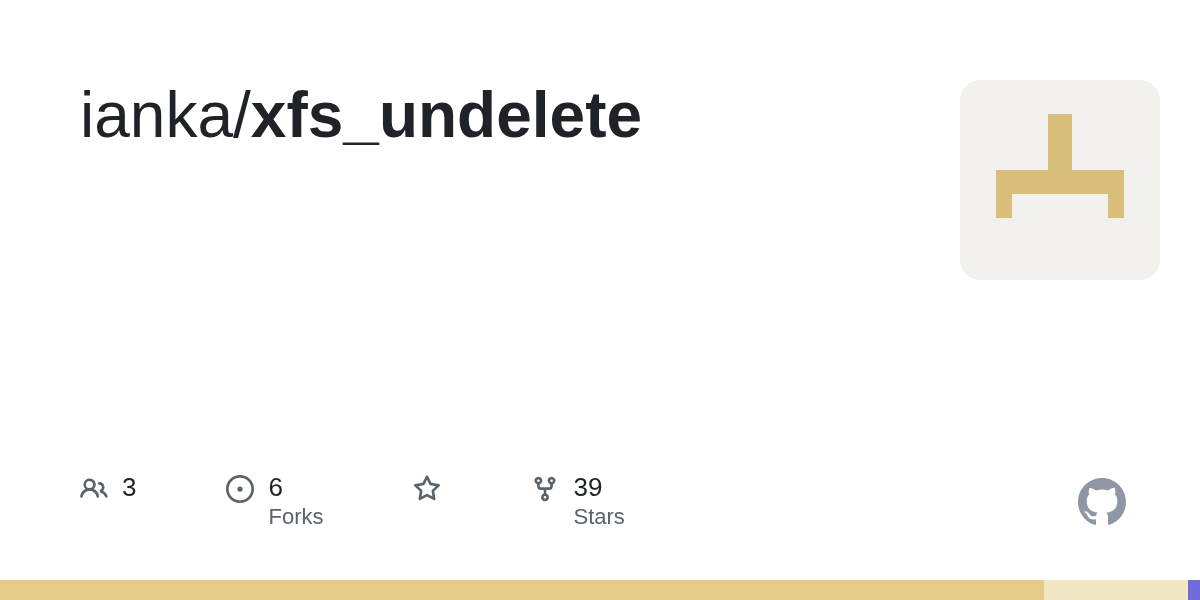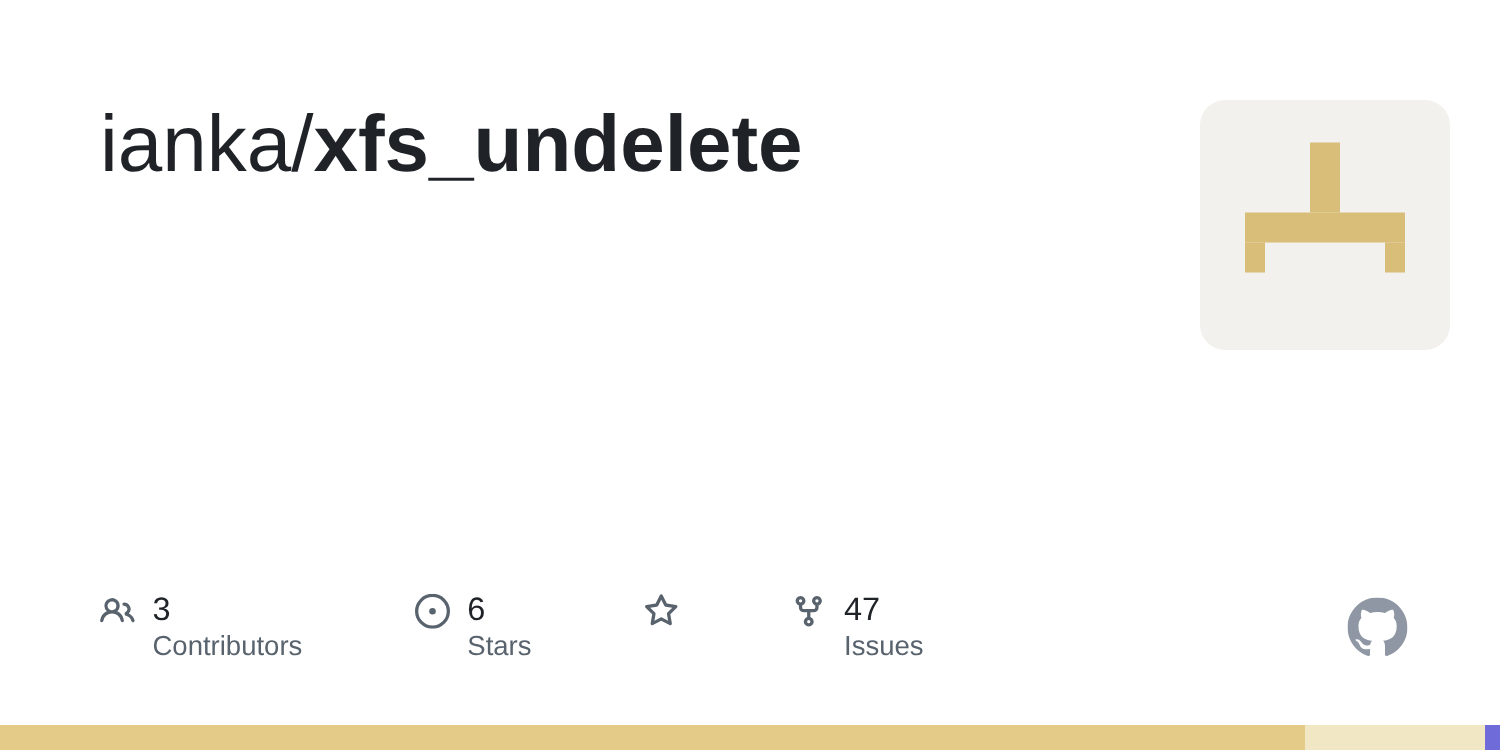--- a/index.html
+++ b/index.html
@@ -117,45 +117,44 @@
   </div>
 </div>
 
 <div class="stats">
   <div class="stat">
     <svg class="stat-icon" viewBox="0 0 16 16" fill="currentColor">
       <path d="M2 5.5a3.5 3.5 0 1 1 5.898 2.549 5.508 5.508 0 0 1 3.034 4.084.75.75 0 1 1-1.482.235 4 4 0 0 0-7.9 0 .75.75 0 0 1-1.482-.236A5.507 5.507 0 0 1 3.102 8.05 3.493 3.493 0 0 1 2 5.5ZM11 4a3.001 3.001 0 0 1 2.22 5.018 5.01 5.01 0 0 1 2.56 3.012.749.749 0 0 1-.885.954.752.752 0 0 1-.549-.514 3.507 3.507 0 0 0-2.522-2.372.75.75 0 0 1-.574-.73v-.352a.75.75 0 0 1 .416-.672A1.5 1.5 0 0 0 11 5.5.75.75 0 0 1 11 4Zm-5.5-.5a2 2 0 1 0-.001 3.999A2 2 0 0 0 5.5 3.5Z"></path>
     </svg>
     <div class="stat-text">
       <span class="stat-count">3</span>
-      <span class="stat-label">Contributors</span>
     </div>
   </div>
   <div class="stat">
     <svg class="stat-icon" viewBox="0 0 16 16" fill="currentColor">
       <path d="M8 9.5a1.5 1.5 0 1 0 0-3 1.5 1.5 0 0 0 0 3Z"></path>
       <path d="M8 0a8 8 0 1 1 0 16A8 8 0 0 1 8 0ZM1.5 8a6.5 6.5 0 1 0 13 0 6.5 6.5 0 0 0-13 0Z"></path>
     </svg>
     <div class="stat-text">
       <span class="stat-count">6</span>
-      <span class="stat-label">Stars</span>
+      <span class="stat-label">Forks</span>
     </div>
   </div>
   <div class="stat">
     <svg class="stat-icon" viewBox="0 0 16 16" fill="currentColor">
       <path d="M8 .25a.75.75 0 0 1 .673.418l1.882 3.815 4.21.612a.75.75 0 0 1 .416 1.279l-3.046 2.97.719 4.192a.751.751 0 0 1-1.088.791L8 12.347l-3.766 1.98a.75.75 0 0 1-1.088-.79l.72-4.194L.818 6.374a.75.75 0 0 1 .416-1.28l4.21-.611L7.327.668A.75.75 0 0 1 8 .25Zm0 2.445L6.615 5.5a.75.75 0 0 1-.564.41l-3.097.45 2.24 2.184a.75.75 0 0 1 .216.664l-.528 3.084 2.769-1.456a.75.75 0 0 1 .698 0l2.77 1.456-.53-3.084a.75.75 0 0 1 .216-.664l2.24-2.183-3.096-.45a.75.75 0 0 1-.564-.41L8 2.694Z"></path>
     </svg>
   </div>
   <div class="stat">
     <svg class="stat-icon" viewBox="0 0 16 16" fill="currentColor">
       <path d="M5 5.372v.878c0 .414.336.75.75.75h4.5a.75.75 0 0 0 .75-.75v-.878a2.25 2.25 0 1 1 1.5 0v.878a2.25 2.25 0 0 1-2.25 2.25h-1.5v2.128a2.251 2.251 0 1 1-1.5 0V8.5h-1.5A2.25 2.25 0 0 1 3.5 6.25v-.878a2.25 2.25 0 1 1 1.5 0ZM5 3.25a.75.75 0 1 0-1.5 0 .75.75 0 0 0 1.5 0Zm6.75.75a.75.75 0 1 0 0-1.5.75.75 0 0 0 0 1.5Zm-3 8.75a.75.75 0 1 0-1.5 0 .75.75 0 0 0 1.5 0Z"></path>
     </svg>
     <div class="stat-text">
-      <span class="stat-count">47</span>
-      <span class="stat-label">Issues</span>
+      <span class="stat-count">39</span>
+      <span class="stat-label">Stars</span>
     </div>
   </div>
 </div>
 
 <svg class="gh-logo" viewBox="0 0 16 16" fill="currentColor">
   <path d="M8 0C3.58 0 0 3.58 0 8c0 3.54 2.29 6.53 5.47 7.59.4.07.55-.17.55-.38 0-.19-.01-.82-.01-1.49-2.01.37-2.53-.49-2.69-.94-.09-.23-.48-.94-.82-1.13-.28-.15-.68-.52-.01-.53.63-.01 1.08.58 1.23.82.72 1.21 1.87.87 2.33.66.07-.52.28-.87.51-1.07-1.78-.2-3.64-.89-3.64-3.95 0-.87.31-1.59.82-2.15-.08-.2-.36-1.02.08-2.12 0 0 .67-.21 2.2.82.64-.18 1.32-.27 2-.27.68 0 1.36.09 2 .27 1.53-1.04 2.2-.82 2.2-.82.44 1.1.16 1.92.08 2.12.51.56.82 1.27.82 2.15 0 3.07-1.87 3.75-3.65 3.95.29.25.54.73.54 1.48 0 1.07-.01 1.93-.01 2.2 0 .21.15.46.55.38A8.013 8.013 0 0 0 16 8c0-4.42-3.58-8-8-8Z"></path>
 </svg>
 
 <div class="bottom-bar">
     <div class="seg" style="background: rgb(228, 203, 135); width: 87%;"></div>

